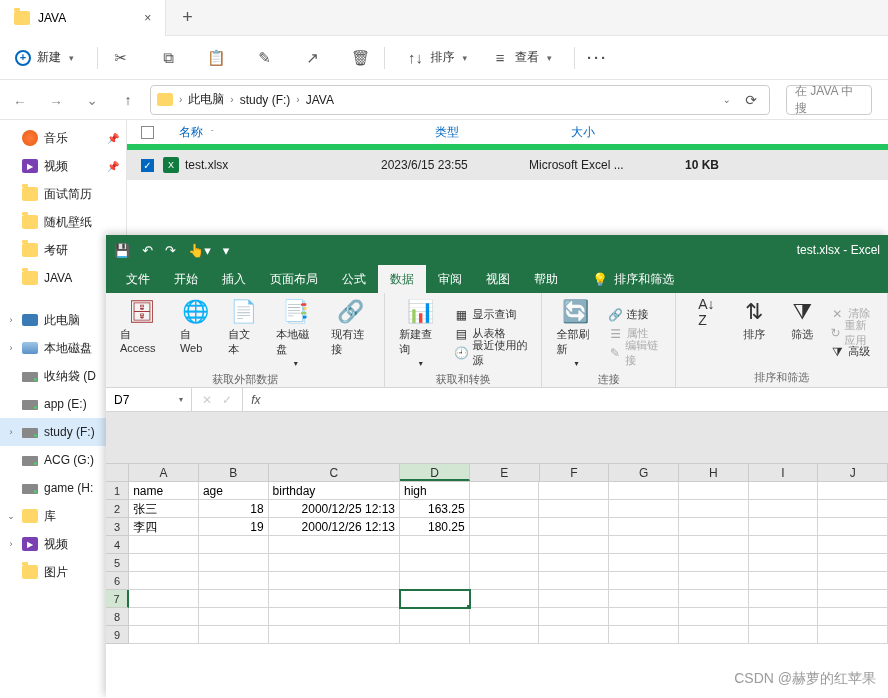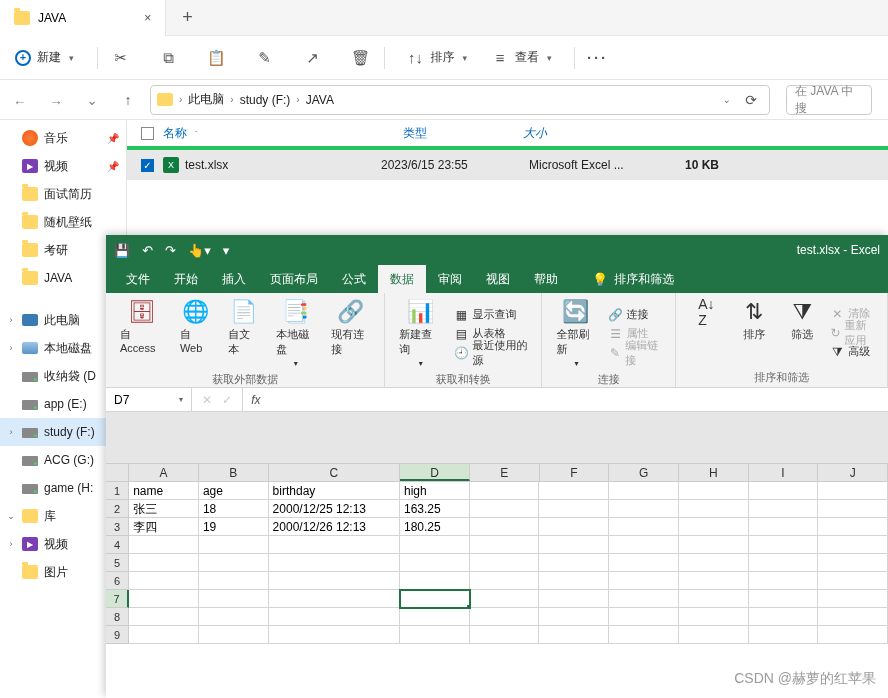--- a/index.html
+++ b/index.html
@@ -49,28 +49,28 @@
 .sb-ic.drive { background:#888; height:10px; margin-top:2px; border-radius:1px; position:relative;}
 .sb-ic.drive::after{content:"";position:absolute;right:1px;bottom:1px;width:3px;height:3px;background:#4dd06b;border-radius:50%;}
 .sb-ic.music { background:radial-gradient(circle,#ff7a3d,#e85d0f); border-radius:50%; height:16px;}
 .sb-ic.video { background:#7a3fb3; height:14px; display:flex;align-items:center;justify-content:center;color:#fff;font-size:8px;}
 .sb-ic.lib { background:#ffd768; height:14px; position:relative;}
 .sb-ic.pc { background:#3a7bb5; height:12px; border-radius:2px;}
 .sb-pin { font-size:10px; color:#888; margin-left:auto;}
 .sb-spacer { height:14px; }
 
 .content { flex:1; }
-.col-head { display:flex; align-items:center; height:30px; padding-left:14px; border-bottom:4px solid #22c55e; gap:0;}
+.col-head { display:flex; align-items:center; height:30px; padding-left:14px; border-bottom:6px solid #22c55e; gap:16px;}
 .col-head .chk { width:22px; }
 .col-head .chk-box { width:13px; height:13px; border:1px solid #888; }
 .col-h { font-size:12px; color:#0067c0; padding-right:10px; }
 .col-h.name { width: 240px; display:flex; align-items:center; gap:4px;}
 .col-h.date { width: 148px; }
 .col-h.type { width: 120px; }
-.col-h.size { width: 80px; font-style: italic; }
+.col-h.size { width: 80px; }
 .sort-ind { font-size:8px; color:#777; margin-left:4px;}
 
 .file-row { display:flex; align-items:center; height:30px; padding-left:14px; background:#e8e8e8;}
 .file-row .chk { width:22px; }
 .file-row .chk-box { width:13px; height:13px; background:#0067c0; color:#fff; font-size:10px; display:flex; align-items:center; justify-content:center;}
 .file-ic { width:16px; height:16px; background:#0f7b3e; color:#fff; font-size:9px; display:flex; align-items:center; justify-content:center; border-radius:2px; margin-right:6px;}
 .file-cell { font-size:12px; color:#222; }
 .file-cell.name { width: 218px; display:flex; align-items:center;}
 .file-cell.date { width: 148px; }
 .file-cell.type { width: 120px; }
@@ -110,21 +110,21 @@
 .gh-row { display:flex; height:18px; background:#e6e6e6; border-bottom:1px solid #ccc;}
 .gh-corner { width:24px; border-right:1px solid #ccc; background:#e6e6e6;}
 .gh-col { width:72px; border-right:1px solid #ccc; text-align:center; font-size:12px; color:#333; line-height:18px;}
 .gh-col.wide { width:136px;}
 .gh-col.sel { background:#d3e5d3; border-bottom:2px solid #217346;}
 .g-row { display:flex; height:18px;}
 .g-rh { width:24px; background:#e6e6e6; border-right:1px solid #ccc; border-bottom:1px solid #ccc; text-align:center; font-size:11px; color:#333; line-height:18px;}
 .g-rh.sel { background:#d3e5d3; border-right:2px solid #217346;}
 .g-cell { width:72px; border-right:1px solid #d4d4d4; border-bottom:1px solid #d4d4d4; font-size:12px; padding:0 4px; line-height:18px; overflow:hidden; white-space:nowrap;}
 .g-cell.wide { width:136px;}
-.g-cell.r { text-align:left;}
+.g-cell.r { text-align:right;}
 .g-cell.active { outline:2px solid #217346; outline-offset:-1px; position:relative;}
 .g-cell.active::after { content:""; position:absolute; right:-3px; bottom:-3px; width:5px; height:5px; background:#217346;}
 
 .watermark { position:absolute; right:12px; bottom:10px; font-size:14px; color:rgba(120,120,120,.75); }
 </style>
 </head>
 <body>
 
 <div class="tabbar">
   <div class="tab">

